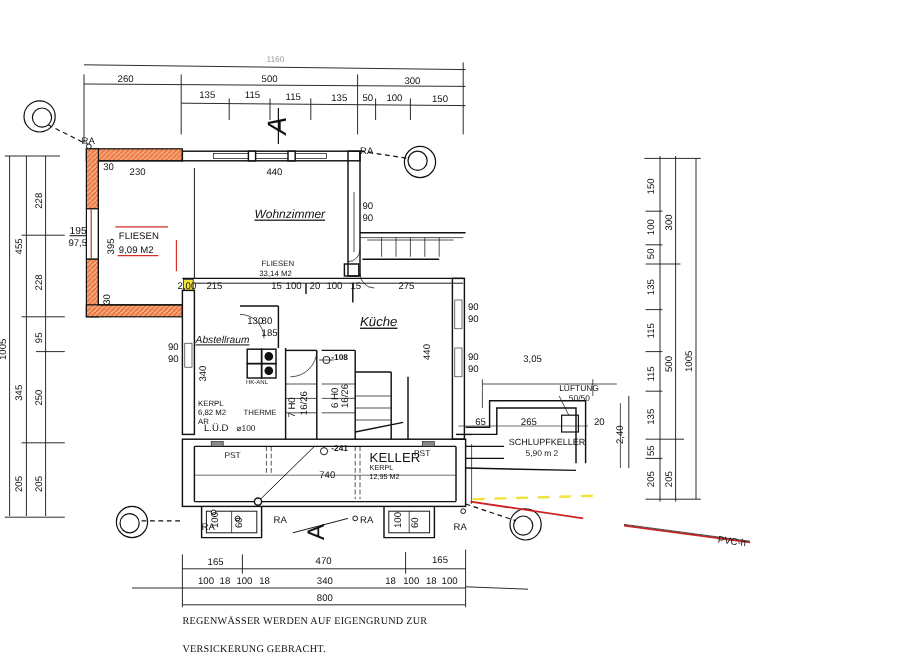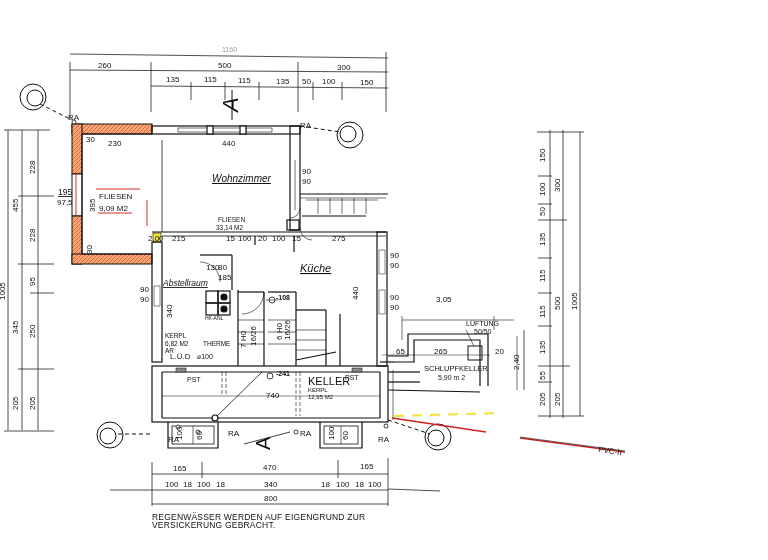--- a/index.html
+++ b/index.html
@@ -1,20 +1,20 @@
 <!DOCTYPE html>
 <html><head>
 <meta charset="utf-8">
 <style>
   html, body { margin:0; padding:0; background:#ffffff; }
   body { width:768px; height:560px; position:relative; overflow:hidden; font-family:"Liberation Sans", sans-serif; }
   #plan { position:absolute; left:0; top:0; width:768px; height:560px; }
   .dim { font-family:"Liberation Sans Narrow","Liberation Sans", sans-serif; font-size:8px; fill:#111; }
   .lbl { font-family:"Liberation Sans", sans-serif; fill:#111; }
-  .note { position:absolute; left:152px; font-family:Liberation Sans, sans-serif; font-size:8.5px; letter-spacing:0.2px; color:#111; }
+  .note { position:absolute; left:152px; font-family:Liberation Serif, serif; font-size:8.5px; letter-spacing:0.2px; color:#111; }
 </style>
 </head>
 <body>
 
 <svg id="plan" viewBox="0 0 768 560" xmlns="http://www.w3.org/2000/svg">
   <defs>
     <pattern id="hatch" width="4" height="4" patternUnits="userSpaceOnUse">
       <rect width="4" height="4" fill="#f3a77a"></rect>
       <path d="M0 4 L4 0" stroke="#e8642a" stroke-width="1"></path>
     </pattern>
@@ -386,13 +386,13 @@
     <text x="390" y="258">90</text>
     <text x="390" y="268">90</text>
     <text x="390" y="300">90</text>
     <text x="390" y="310">90</text>
     <text x="140" y="292">90</text>
     <text x="140" y="302">90</text>
   </g>
 </svg>
 
 <div class="note" style="top:512px;">REGENWÄSSER WERDEN AUF EIGENGRUND ZUR</div>
-<div class="note" style="top:520px;">VERSICKERUNG GEBRACHT.</div>
+<div class="note" style="top:535px;">VERSICKERUNG GEBRACHT.</div>
 
 </body></html>

